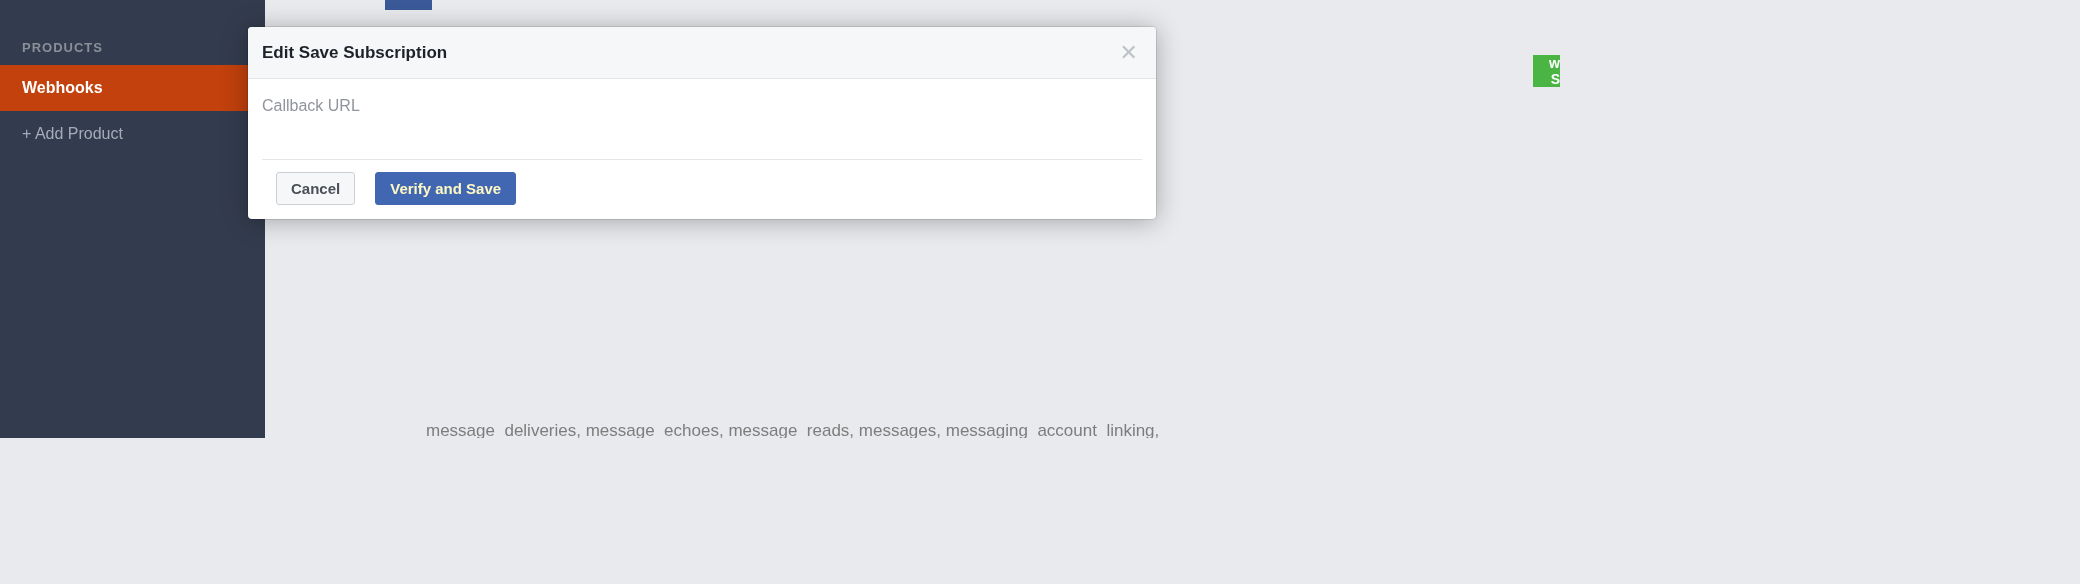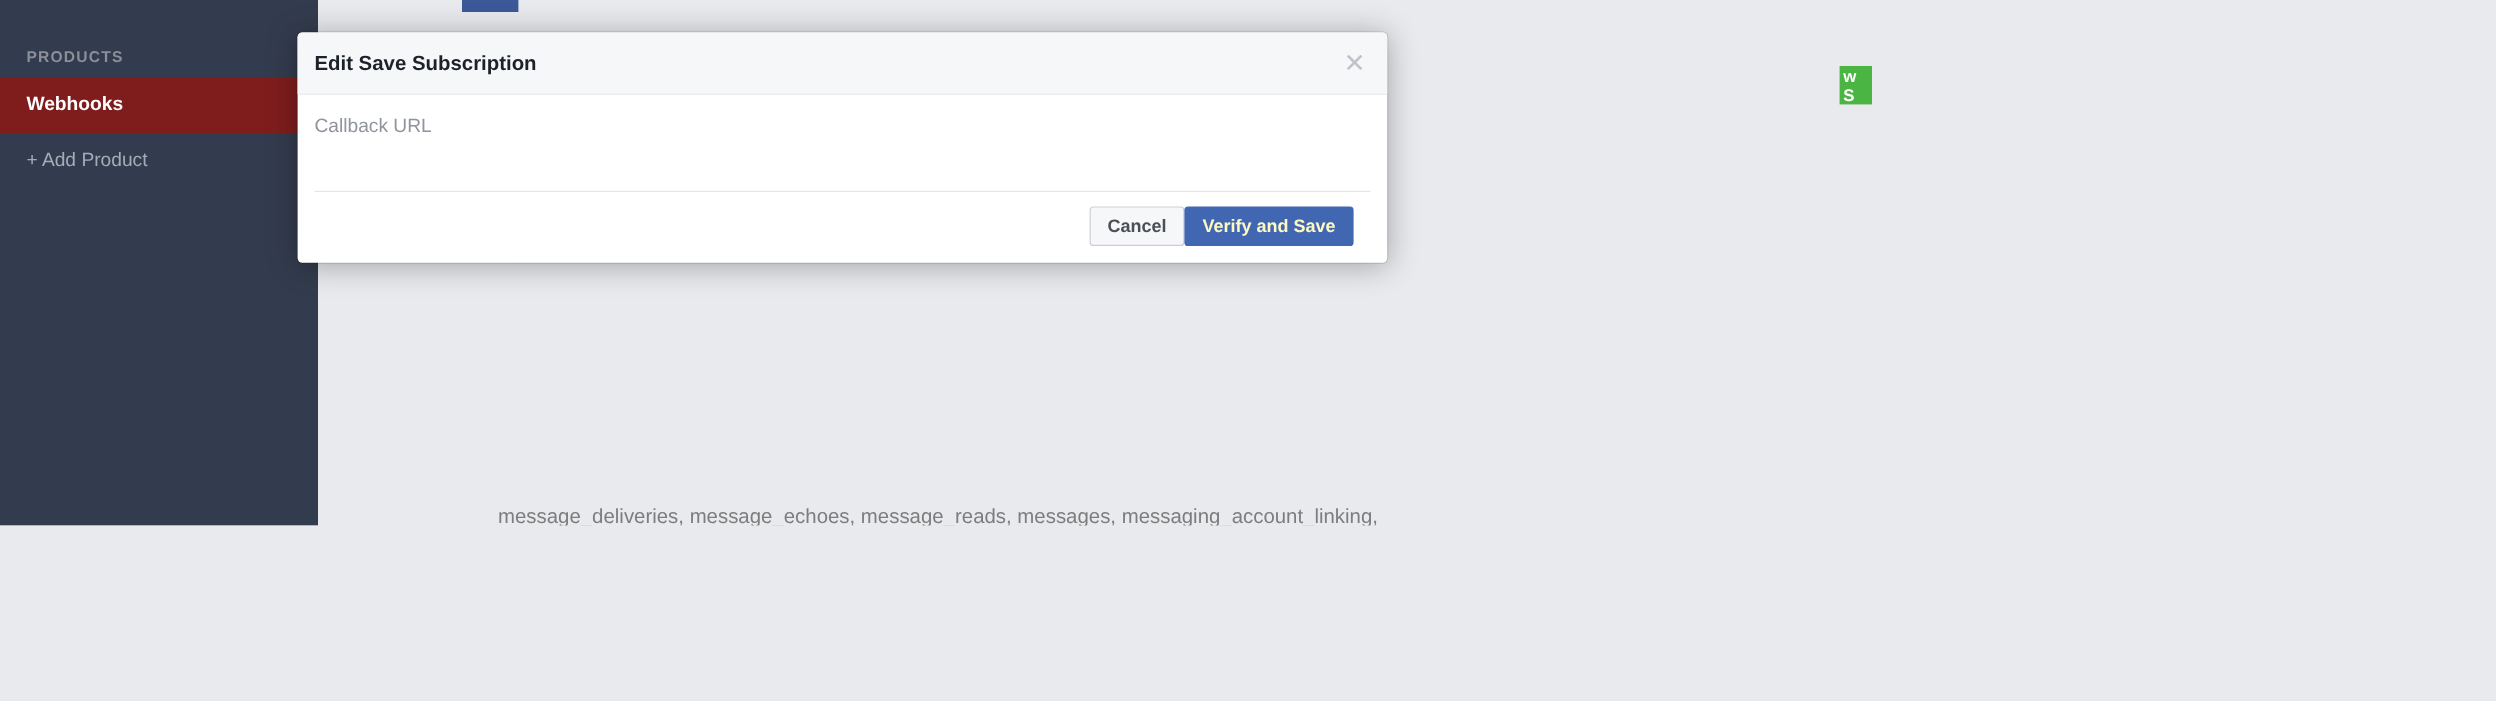--- a/index.html
+++ b/index.html
@@ -32,21 +32,21 @@
       padding: 10px 22px;
       text-transform: uppercase;
     }
     .sidebar-item {
       color: #a5acb8;
       font-size: 16px;
       padding: 14px 22px;
       cursor: pointer;
     }
     .sidebar-item.active {
-      background: #7f1d1d;
+      background: #c2410c;
       color: #ffffff;
       font-weight: 700;
     }
     .main {
       position: absolute;
       left: 265px;
       top: 0;
       right: 0;
       height: 100%;
       background: #e9eaed;
@@ -66,24 +66,25 @@
       width: 27px;
       height: 32px;
       background: #4bb543;
       color: #fff;
       font-size: 14px;
       font-weight: 700;
       display: flex;
       align-items: center;
       justify-content: flex-start;
       padding-left: 3px;
+      text-align: right;
     }
     .bottom-text {
       position: absolute;
-      left: 150px;
+      left: 161px;
       bottom: -3px;
       color: #7d7d7d;
       font-size: 17px;
       white-space: nowrap;
     }
     .modal {
       position: absolute;
       left: 248px;
       top: 27px;
       width: 908px;
@@ -129,22 +130,21 @@
       font-size: 16px;
       border: 1px solid #dddfe2;
       border-radius: 3px;
       color: #1d2129;
       font-family: inherit;
     }
     .modal-footer {
       padding: 12px 14px 14px 14px;
       border-top: 1px solid #e5e5e5;
       display: flex;
-      justify-content: flex-end;
-      gap: 0;
+      gap: 20px;
       margin: 0 14px;
     }
     .btn {
       padding: 7px 14px;
       font-size: 15px;
       font-weight: 700;
       border-radius: 3px;
       cursor: pointer;
       border: 1px solid transparent;
       font-family: inherit;

